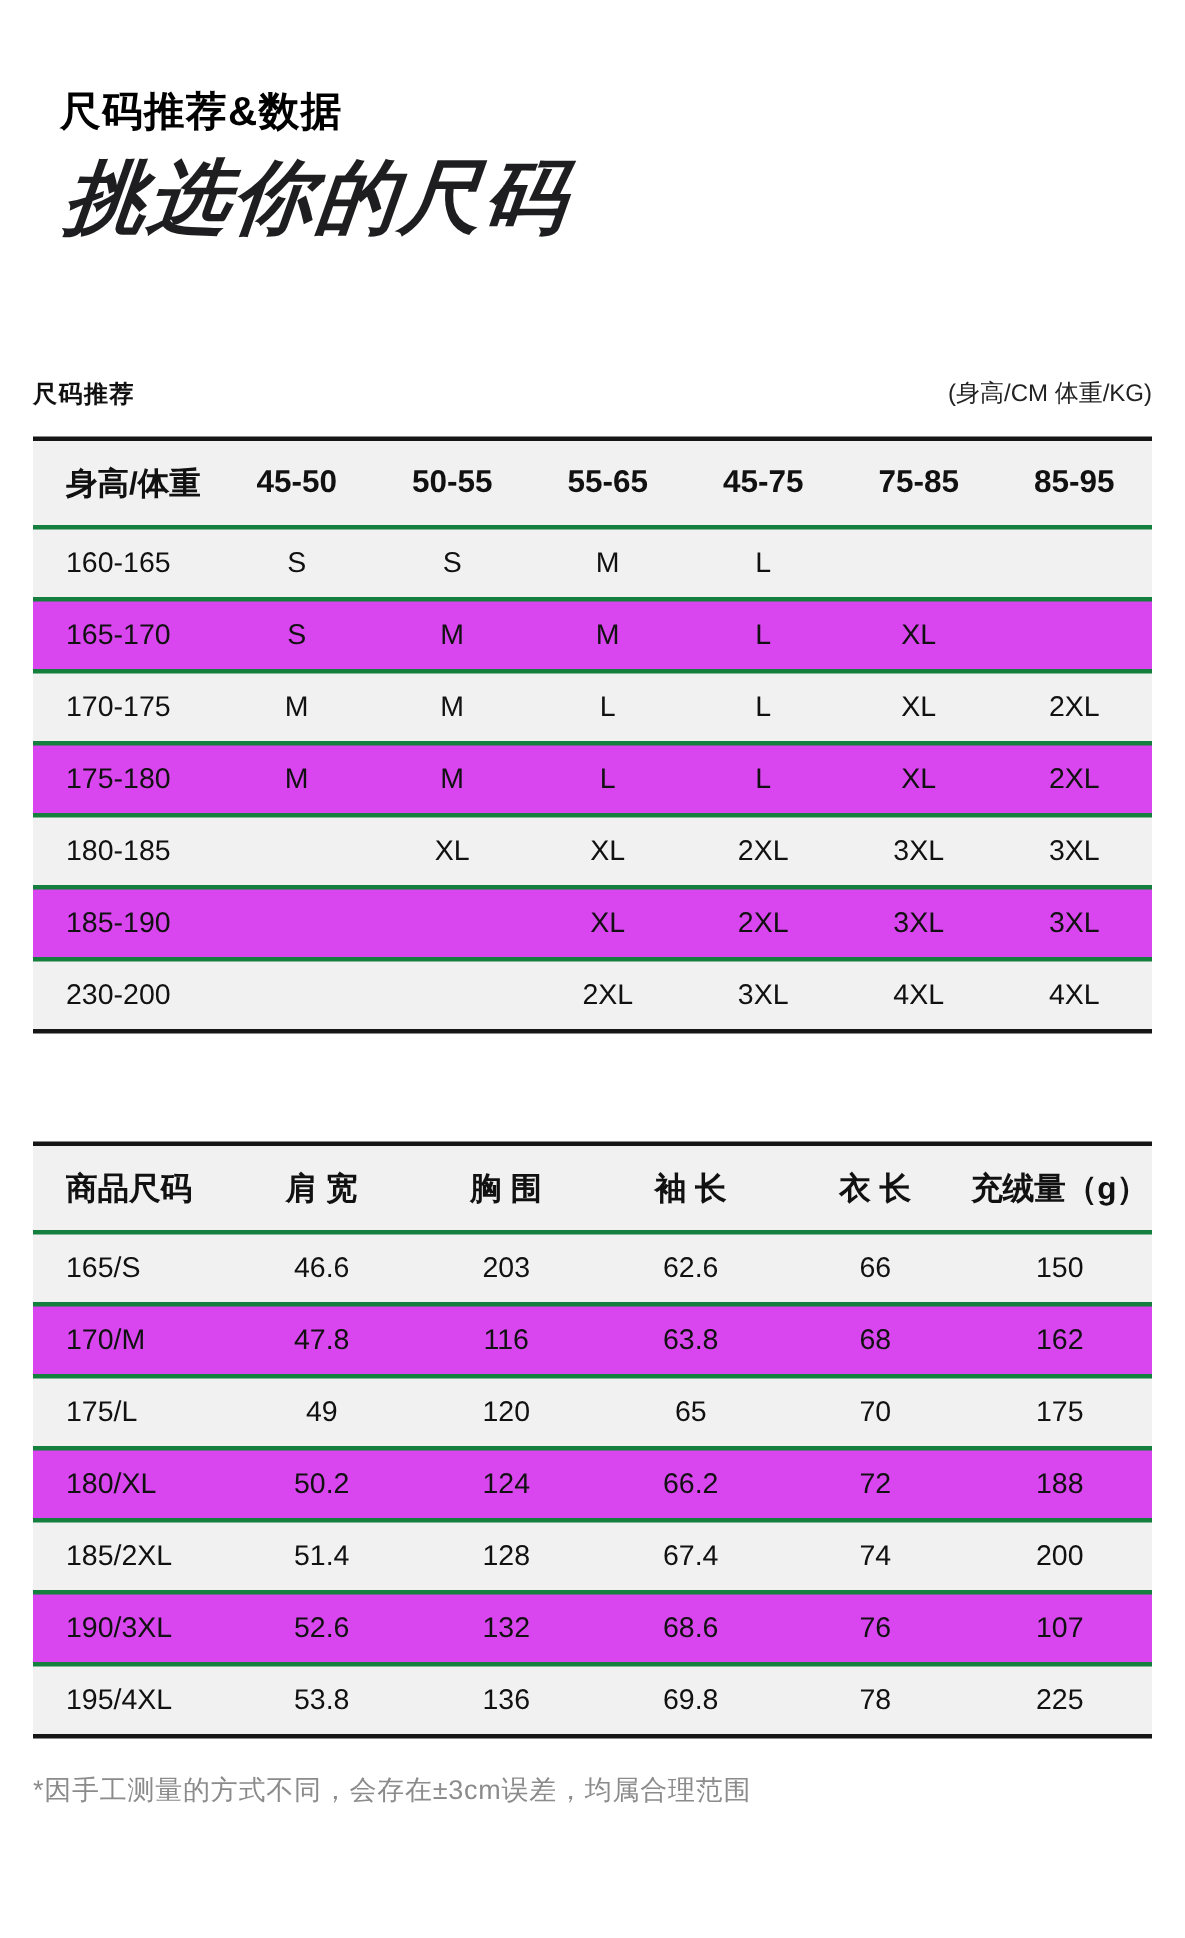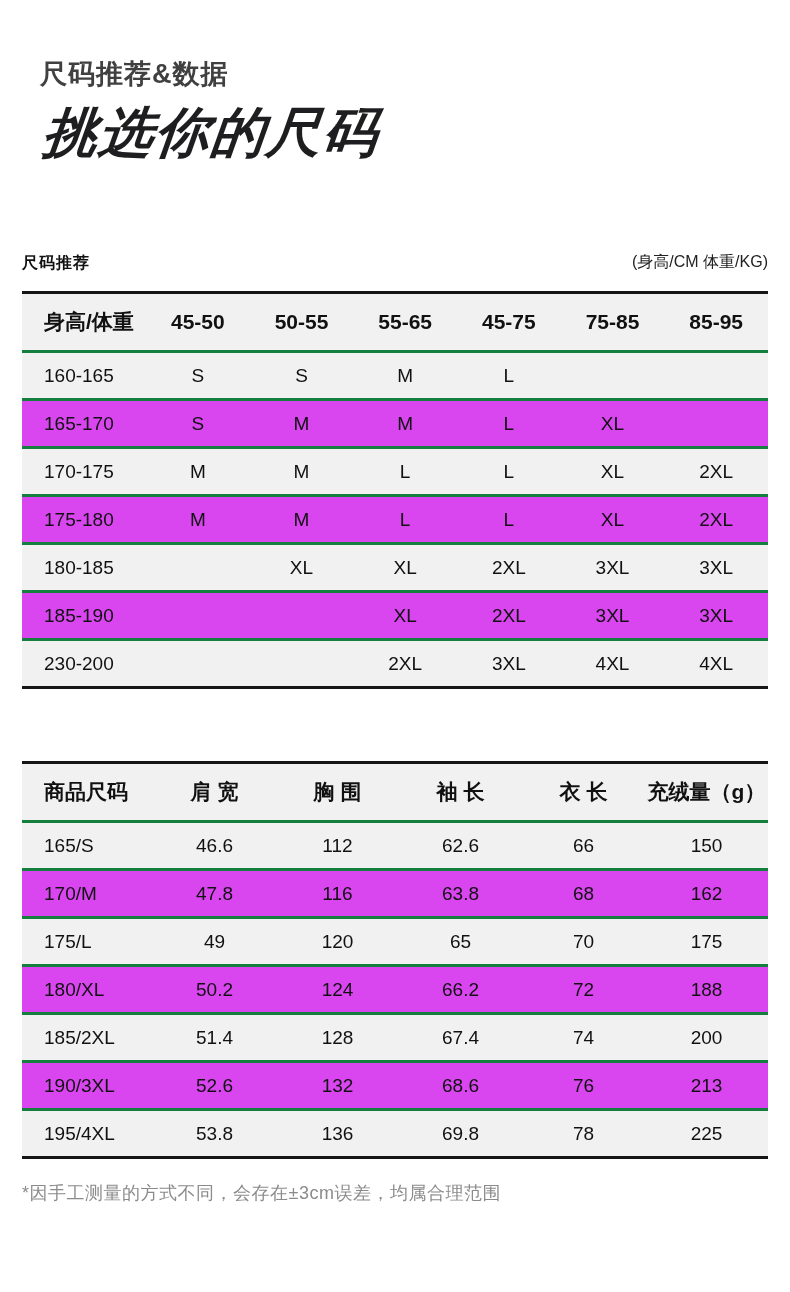--- a/index.html
+++ b/index.html
@@ -10,21 +10,21 @@
     margin: 0 auto;
     font-family: "Liberation Sans", "DejaVu Sans", sans-serif;
     color: #111;
     -webkit-font-smoothing: antialiased;
   }
   .page { width: 790px; min-height: 1292px; background: #fff; overflow: hidden; }
 
   
   .hero { padding: 56px 40px 0 40px; }
   .eyebrow {
-    color: #404040;
+    color: #000000;
     font-size: 27px;
     font-weight: 700;
     letter-spacing: 1px;
   }
   .hero-title {
     margin-top: 10px;
     font-size: 54px;
     line-height: 60px;
     font-weight: 900;
     font-style: italic;
@@ -176,21 +176,21 @@
         <div class="cell label">商品尺码</div>
         <div class="cell">肩 宽</div>
         <div class="cell">胸 围</div>
         <div class="cell">袖 长</div>
         <div class="cell">衣 长</div>
         <div class="cell">充绒量（g）</div>
       </div>
       <div class="trow">
           <div class="cell label">165/S</div>
           <div class="cell">46.6</div>
-          <div class="cell">112</div>
+          <div class="cell">203</div>
           <div class="cell">62.6</div>
           <div class="cell">66</div>
           <div class="cell">150</div>
         </div>
         <div class="trow">
           <div class="cell label">170/M</div>
           <div class="cell">47.8</div>
           <div class="cell">116</div>
           <div class="cell">63.8</div>
           <div class="cell">68</div>
@@ -219,21 +219,21 @@
           <div class="cell">67.4</div>
           <div class="cell">74</div>
           <div class="cell">200</div>
         </div>
         <div class="trow">
           <div class="cell label">190/3XL</div>
           <div class="cell">52.6</div>
           <div class="cell">132</div>
           <div class="cell">68.6</div>
           <div class="cell">76</div>
-          <div class="cell">213</div>
+          <div class="cell">107</div>
         </div>
         <div class="trow">
           <div class="cell label">195/4XL</div>
           <div class="cell">53.8</div>
           <div class="cell">136</div>
           <div class="cell">69.8</div>
           <div class="cell">78</div>
           <div class="cell">225</div>
         </div>
     </div>

